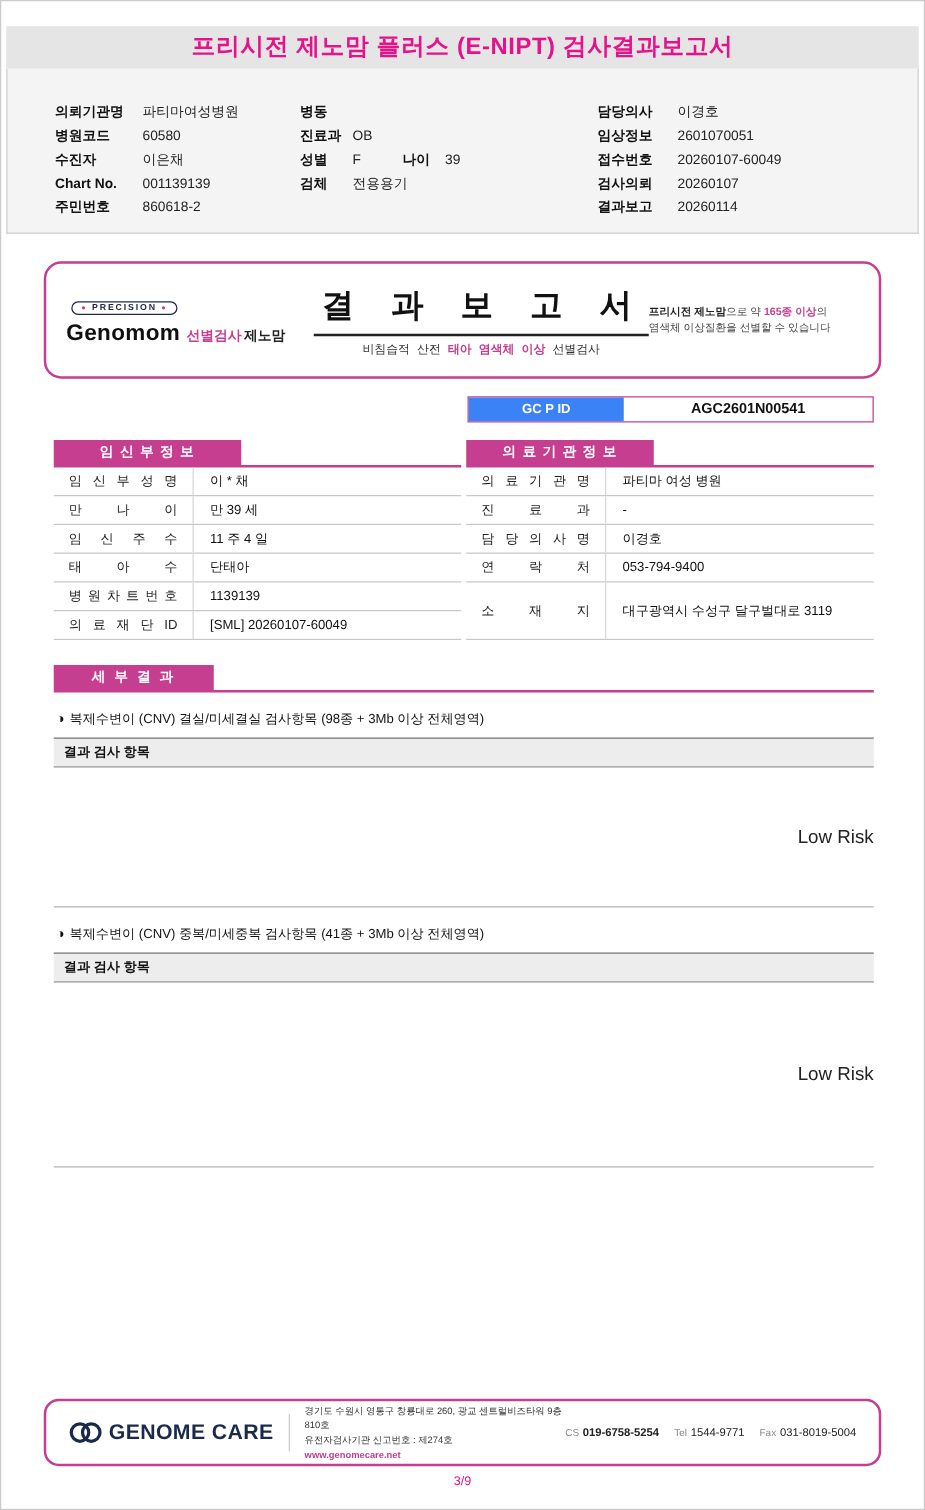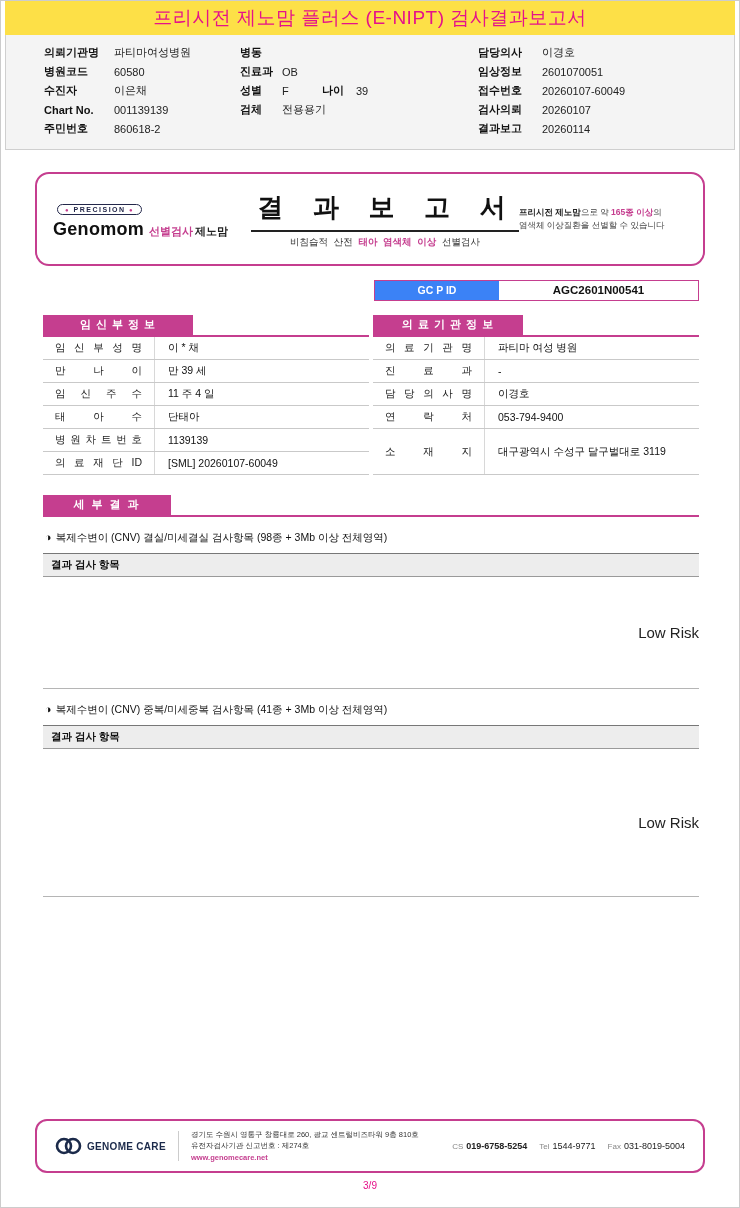--- a/index.html
+++ b/index.html
@@ -1,25 +1,25 @@
 <!DOCTYPE html>
 <html><head>
 <meta charset="utf-8">
 <style>
   * { margin:0; padding:0; box-sizing:border-box; }
   body { background:#e9e9e9; font-family:"Liberation Sans","DejaVu Sans",sans-serif; }
   .page { width:740px; height:1208px; background:#ffffff; margin:0 auto; position:relative; overflow:hidden; border:1px solid #cccccc; }
 
   
-  .topbar { margin:0 4px 0 4px; height:34px; background:#fde047; color:#E5128A;
-            font-size:19px; font-weight:normal; text-align:center; line-height:34px; letter-spacing:0.5px; }
+  .topbar { margin:20px 4px 0 4px; height:34px; background:#e5e5e5; color:#E5128A;
+            font-size:19px; font-weight:bold; text-align:center; line-height:34px; letter-spacing:0.5px; }
 
   
   .info-box { margin:0 4px; background:#f4f4f4; border:1px solid #cfcfcf; border-top:none;
-              padding:8px 14px 11px 38px; display:flex; font-size:11px; color:#111; }
+              padding:25px 14px 11px 38px; display:flex; font-size:11px; color:#111; }
   .info-col { display:flex; flex-direction:column; }
   .info-col1 { width:196px; } .info-col2 { width:238px; } .info-col3 { flex:1; }
   .info-row { display:flex; height:19px; align-items:center; }
   .ilabel { font-weight:bold; }
   .info-col1 .ilabel { width:70px; }
   .info-col2 .ilabel { width:42px; }
   .info-col3 .ilabel { width:64px; }
   .ival { color:#222; }
   .ilabel2 { font-weight:bold; width:34px; margin-left:18px; }
   .ival-short { width:22px; }
@@ -76,21 +76,21 @@
   .result-area { display:flex; align-items:center; justify-content:flex-end;
                  font-size:15px; color:#222; border-bottom:1px solid #b5b5b5; }
   .h1a { height:112px; } .h2a { height:148px; }
 
   .opinion-empty { height:138px; border-bottom:1px solid #b5b5b5; }
 
   
   .footer-card { position:absolute; left:34px; right:34px; bottom:34px; border:2px solid #C53E8F;
                  border-radius:12px; height:54px; display:flex; align-items:center; padding:0 18px; background:#fff; }
   .flogo { display:flex; align-items:center; gap:5px; }
-  .flogo-text { font-size:10px; font-weight:800; color:#1b2a4a; letter-spacing:0.3px; white-space:nowrap; }
+  .flogo-text { font-size:17px; font-weight:800; color:#1b2a4a; letter-spacing:0.3px; white-space:nowrap; }
   .fdiv { width:1px; height:30px; background:#cccccc; margin:0 12px; }
   .faddr { font-size:7.5px; color:#333; line-height:1.55; }
   .fweb { color:#C53E8F; font-weight:bold; }
   .fcontacts { margin-left:auto; display:flex; gap:12px; align-items:center; font-size:9px; white-space:nowrap; }
   .clabel { color:#888; font-size:8px; margin-right:3px; }
   .cval { color:#222; font-weight:bold; }
   .pagenum { position:absolute; bottom:16px; left:0; right:0; text-align:center;
              color:#E5128A; font-size:10px; }
 </style>
 </head>

